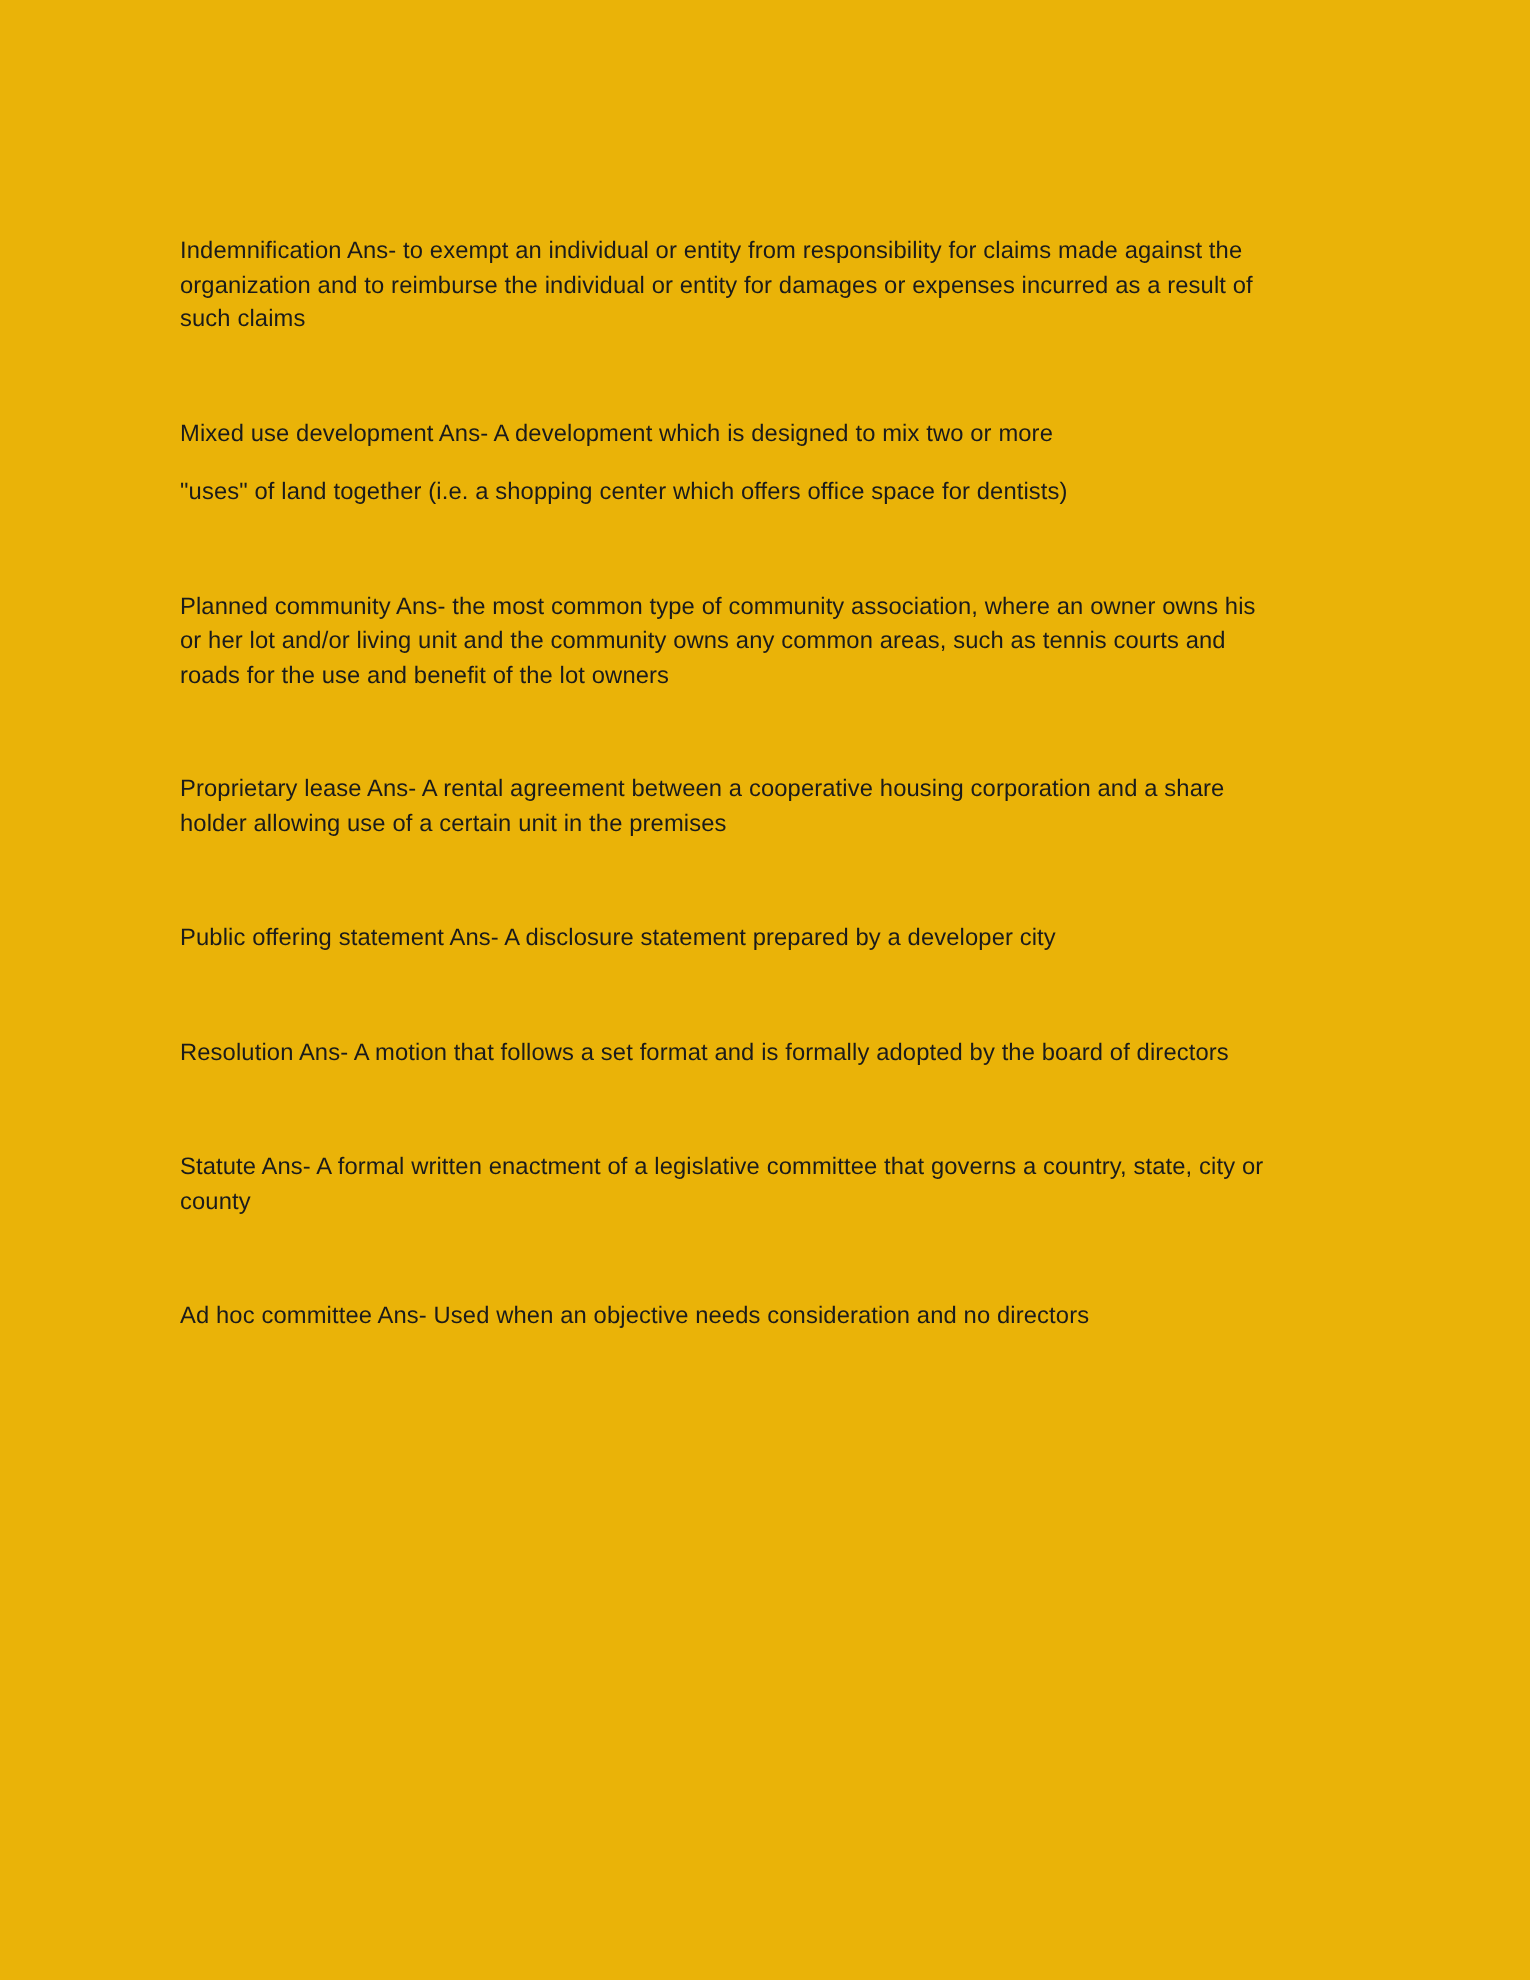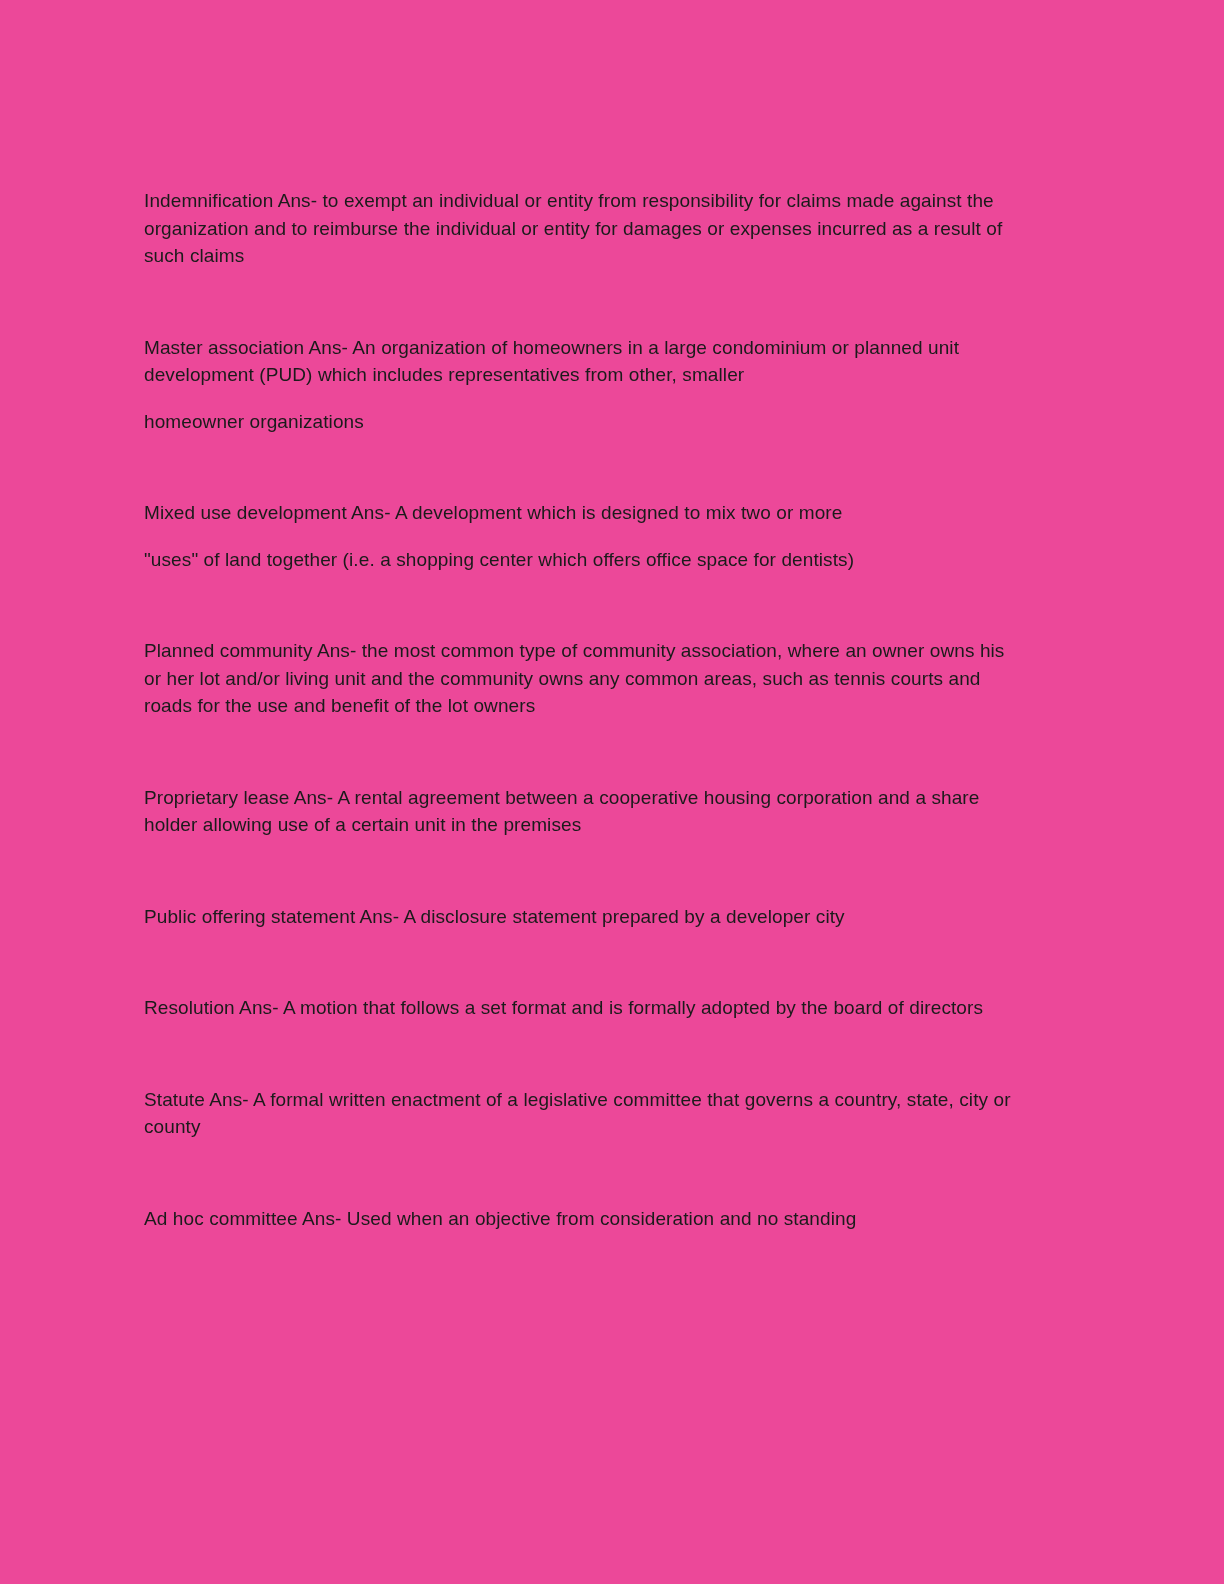--- a/index.html
+++ b/index.html
@@ -34,31 +34,26 @@
     color: #1b1b1b;
     letter-spacing: 0.1px;
   }
   .para + .para {
     margin-top: 19px;
   }
 </style>
 </head>
 <body>
 
-<div class="page" style="background: #ec4899; color: rgb(27, 27, 27);">
+<div class="page" style="background: #eab308; color: rgb(27, 27, 27);">
   <main class="content">
       <section class="block">
         <p class="para">Indemnification Ans- to exempt an individual or entity from responsibility for claims made against the
 organization and to reimburse the individual or entity for damages or expenses incurred as a result of
 such claims</p>
-      </section>
-      <section class="block">
-        <p class="para">Master association Ans- An organization of homeowners in a large condominium or planned unit
-development (PUD) which includes representatives from other, smaller</p>
-        <p class="para">homeowner organizations</p>
       </section>
       <section class="block">
         <p class="para">Mixed use development Ans- A development which is designed to mix two or more</p>
         <p class="para">"uses" of land together (i.e. a shopping center which offers office space for dentists)</p>
       </section>
       <section class="block">
         <p class="para">Planned community Ans- the most common type of community association, where an owner owns his
 or her lot and/or living unit and the community owns any common areas, such as tennis courts and
 roads for the use and benefit of the lot owners</p>
       </section>
@@ -70,16 +65,16 @@
         <p class="para">Public offering statement Ans- A disclosure statement prepared by a developer city</p>
       </section>
       <section class="block">
         <p class="para">Resolution Ans- A motion that follows a set format and is formally adopted by the board of directors</p>
       </section>
       <section class="block">
         <p class="para">Statute Ans- A formal written enactment of a legislative committee that governs a country, state, city or
 county</p>
       </section>
       <section class="block">
-        <p class="para">Ad hoc committee Ans- Used when an objective from consideration and no standing</p>
+        <p class="para">Ad hoc committee Ans- Used when an objective needs consideration and no directors</p>
       </section>
     </main>
 </div>
 
 </body></html>

